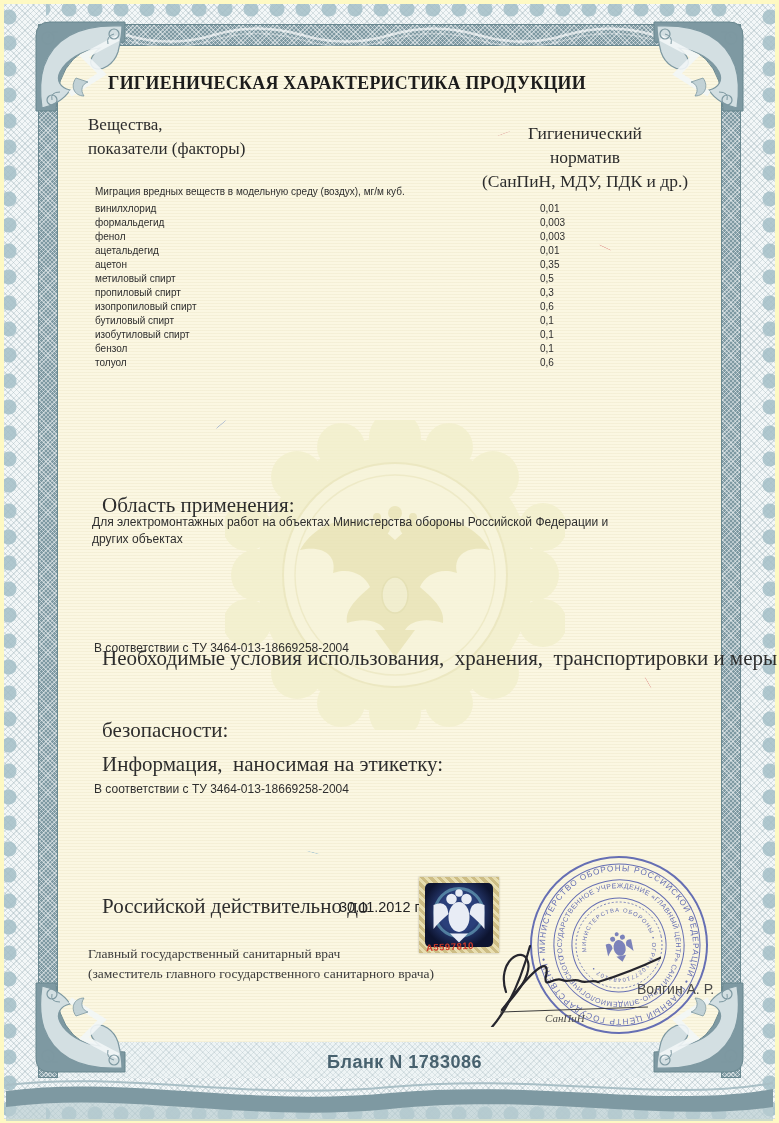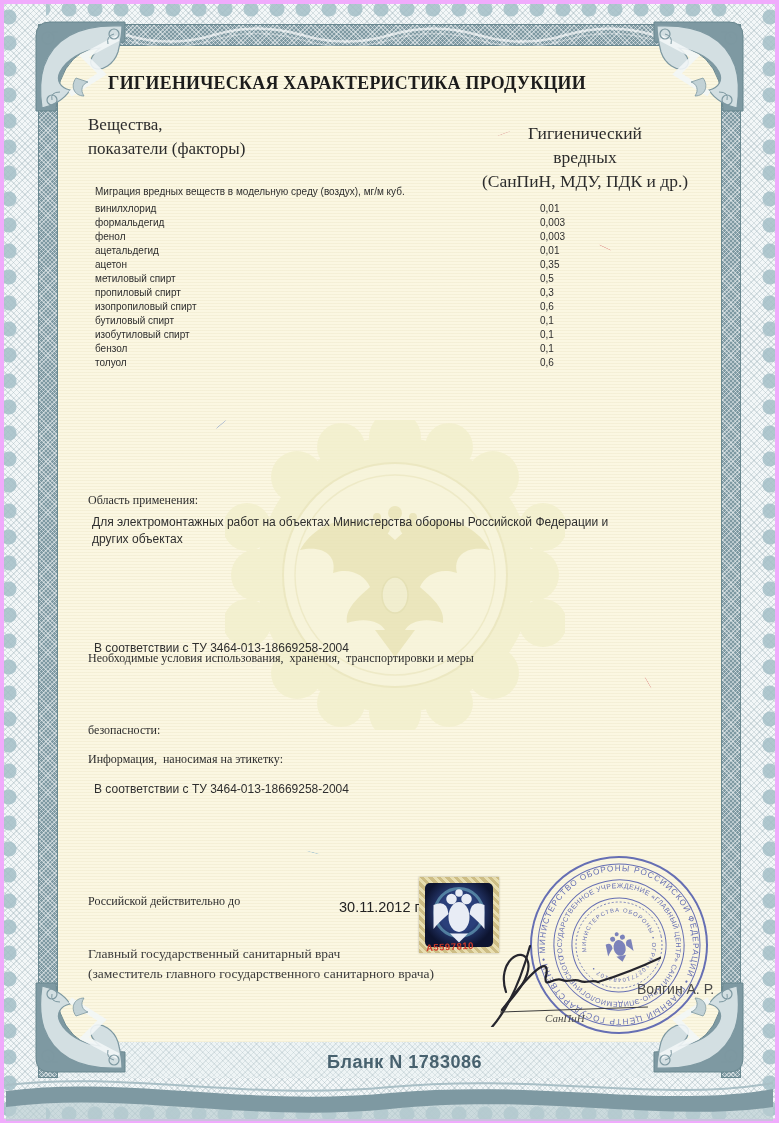--- a/index.html
+++ b/index.html
@@ -1,16 +1,16 @@
 <!DOCTYPE html>
 <html><head>
 <meta charset="utf-8">
 <style>
   html,body{margin:0;padding:0;background:#dde6e9;}
-  .page{position:relative;width:779px;height:1123px;background:#f0abfc;overflow:hidden;
+  .page{position:relative;width:779px;height:1123px;background:#fef9c3;overflow:hidden;
         font-family:"Liberation Serif",serif;}
   
   .hatch{position:absolute;
     background-image:
       repeating-linear-gradient(45deg, rgba(126,153,162,.25) 0 1px, transparent 1px 4px),
       repeating-linear-gradient(-45deg, rgba(126,153,162,.25) 0 1px, transparent 1px 4px);
     background-color:#f3f7f8;}
   .hatch-top{left:4px;top:4px;right:4px;height:40px;
     background-image:radial-gradient(circle at 13px 5px, rgba(164,191,199,.85) 0 7px, transparent 8px),
       repeating-linear-gradient(45deg, rgba(126,153,162,.25) 0 1px, transparent 1px 4px),
@@ -52,21 +52,21 @@
   .abs{position:absolute;}
   .title{left:87px;top:72px;width:520px;text-align:center;font-weight:bold;font-size:19px;
     color:#1c1c1c;letter-spacing:.3px;transform:scaleX(.94);}
   .colhead-left{left:88px;top:113px;font-size:17px;color:#2c2c2c;line-height:24px;}
   .colhead-right{left:462px;top:121px;width:246px;text-align:center;font-size:17.5px;color:#2c2c2c;line-height:24px;}
   .tbl{font-family:"Liberation Sans",sans-serif;font-size:10px;color:#2e2e2e;}
   .tbl-head{left:95px;top:186px;}
   .rows{left:95px;top:202px;width:620px;}
   .row{display:flex;height:14px;line-height:14px;}
   .rname{width:445px;}
-  .serif-label{font-size:12px;color:#2d2d2d;white-space:pre;}
+  .serif-label{font-size:21px;color:#2d2d2d;white-space:pre;margin-left:14px;}
   .sans-text{font-family:"Liberation Sans",sans-serif;font-size:12px;color:#2e2e2e;line-height:17px;}
   .scope-label{left:88px;top:493px;}
   .scope-text{left:92px;top:514px;width:600px;}
   .cond-label{left:88px;top:598px;line-height:24px;}
   .cond-text{left:94px;top:640px;}
   .info-label{left:88px;top:752px;}
   .info-text{left:94px;top:781px;}
   .valid-label{left:88px;top:894px;}
   .valid-date{left:339px;top:899px;font-family:"Liberation Sans",sans-serif;font-size:14.5px;color:#222;}
   .doctor1{left:88px;top:946px;font-size:13.5px;color:#3b3b3b;}
@@ -182,21 +182,21 @@
   <div class="fiber" style="left:497px;top:133px;border-color:#d98a8a;transform:rotate(-20deg)"></div>
 
   <div class="abs title">ГИГИЕНИЧЕСКАЯ ХАРАКТЕРИСТИКА ПРОДУКЦИИ</div>
 
   <div class="abs colhead-left">
     <div>Вещества,</div>
     <div>показатели (факторы)</div>
   </div>
   <div class="abs colhead-right">
     <div>Гигиенический</div>
-    <div>вредных</div>
+    <div>норматив</div>
     <div>(СанПиН, МДУ, ПДК и др.)</div>
   </div>
 
   <div class="abs tbl tbl-head">Миграция вредных веществ в модельную среду (воздух), мг/м куб.</div>
 
   <div class="abs tbl rows">
       <div class="row">
       <span class="rname">винилхлорид</span>
       <span class="rval">0,01</span>
     </div>

